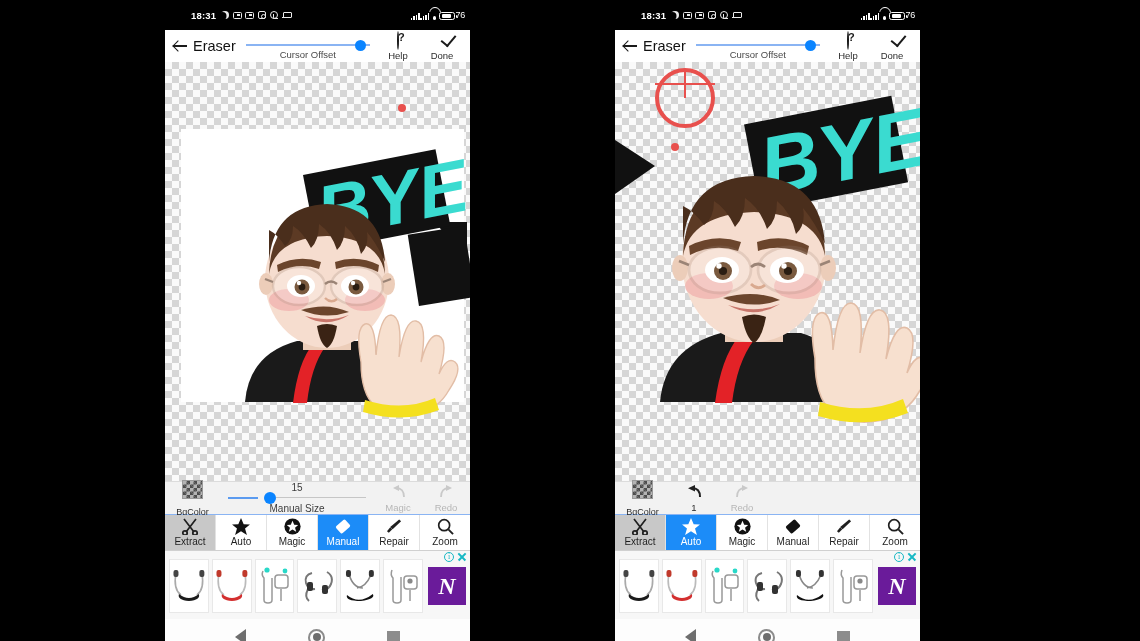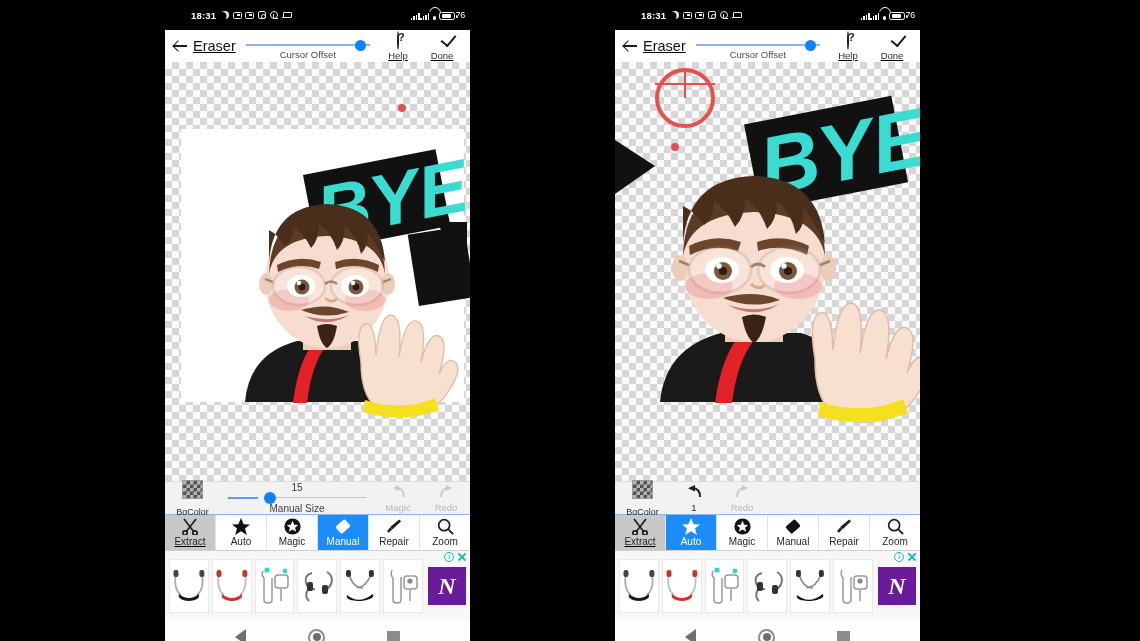--- a/index.html
+++ b/index.html
@@ -62,21 +62,21 @@
     position: relative; }
   .batt::after { content:""; position:absolute; right:-3px; top:2.4px; width:1.6px; height:3.2px;
     background:#fff; border-radius:0 1px 1px 0; }
   .batt i { position:absolute; left:1.4px; top:1.4px; bottom:1.4px; width:9px; background:#fff;
     border-radius:1px; display:block; }
   .sb-pct { font-size: 9px; letter-spacing:-.2px; }
 
   
   .apphdr {
     height: 32px; background: #fff; display: flex; align-items: center;
-    padding: 0 6px; position: relative; text-decoration: underline;
+    padding: 0 6px; position: relative;
   }
   .back-arrow { width: 18px; height: 18px; position: relative; flex: none; cursor: pointer; }
   .back-arrow::before { content:""; position:absolute; left:2px; top:8.2px; width:14px; height:1.7px;
     background:#1a1a1a; }
   .back-arrow::after { content:""; position:absolute; left:2.5px; top:5px; width:7px; height:7px;
     border-left:1.7px solid #1a1a1a; border-bottom:1.7px solid #1a1a1a;
     transform: rotate(45deg); }
   .hdr-title { font-size: 14.5px; color: #121212; margin-left: 4px; font-weight: 400;
     white-space: nowrap; }
   .hdr-slider { flex: 1; position: relative; height: 32px; margin: 0 6px 0 10px; }
@@ -171,21 +171,21 @@
 
   
   .tabs { height: 36px; display: flex; background: #fff; border-bottom: 1px solid #d0d0d0; }
   .tab {
     flex: 1; display: flex; flex-direction: column; align-items: center;
     justify-content: center; gap: 1px; cursor: pointer;
     border-right: 1px solid #e2e2e2; position: relative; background: #fff;
   }
   .tab:last-child { border-right: none; align-items: center; }
   .tab .cap { font-size: 10px; color: #1f1f1f; line-height: 11px; }
-  .tab.gray { background: #c8c8c8; text-decoration: underline; }
+  .tab.gray { background: #c8c8c8; }
   .tab.sel { background: #1c8cf8; }
   .tab.sel .cap { color: #fff; }
   .tab .gl { height: 17px; display: flex; align-items: center; justify-content: center; }
 
   
   .ad { height: 68px; background: #f7f7f7; position: relative; display: flex;
     align-items: center; padding: 6px 4px 4px 4px; gap: 3px; }
   .ad-badges { position: absolute; right: 3px; top: 1px; display: flex; gap: 3px;
     align-items: center; }
   .ad-i { width: 10px; height: 10px; border: 1.3px solid #17b8c4; border-radius: 50%;

